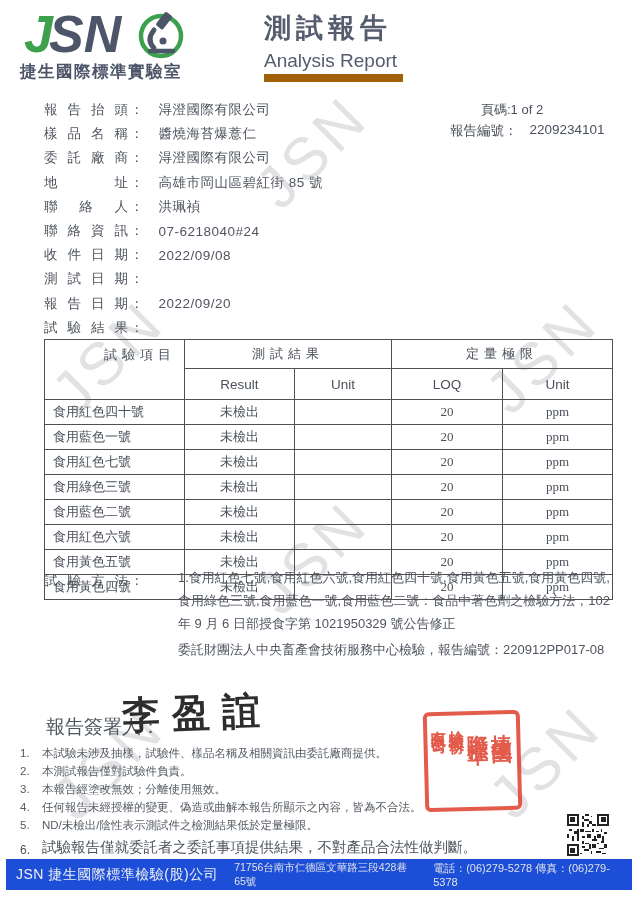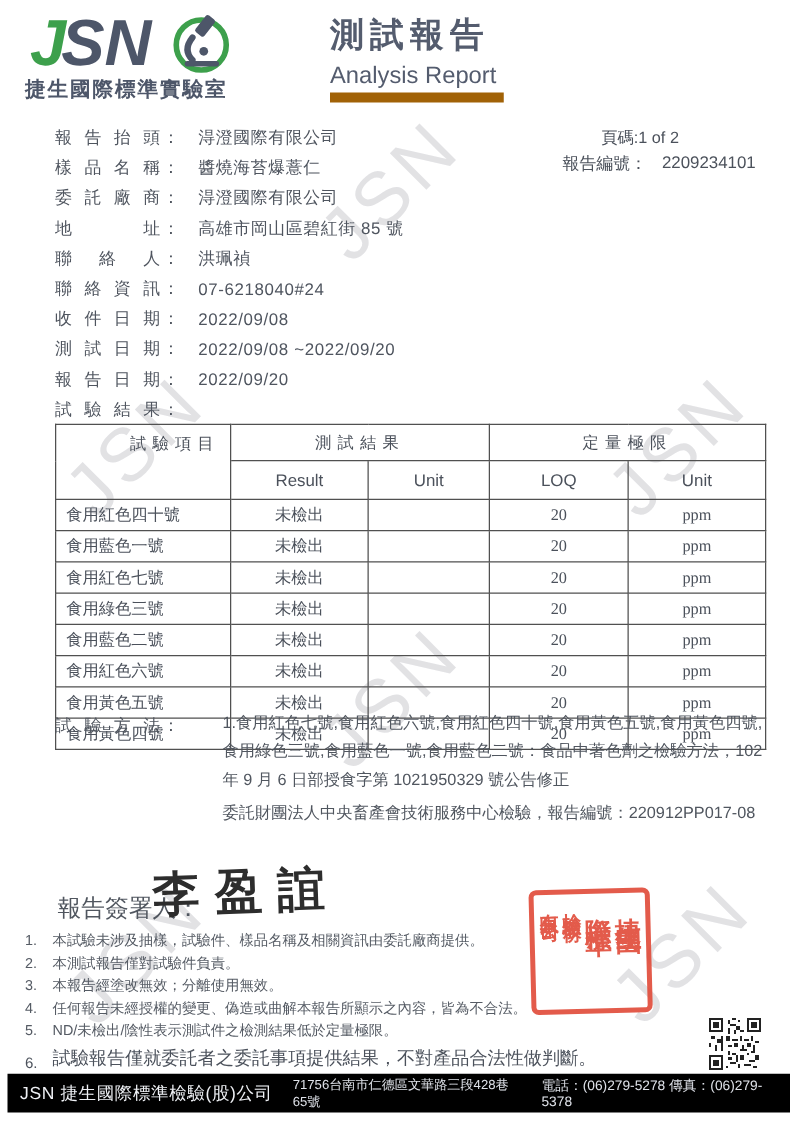--- a/index.html
+++ b/index.html
@@ -65,21 +65,21 @@
          border-radius:6px;display:flex;justify-content:space-between;padding:3px 4px;
          box-sizing:border-box;color:#e04a38;transform:rotate(-1.5deg);opacity:.9;}
   .stamp-col{writing-mode:vertical-rl;text-orientation:upright;font-weight:700;line-height:1;}
   .stamp-col.small{font-size:15px;letter-spacing:3px;}
   .stamp-col.big{font-size:21px;letter-spacing:5px;}
 
   
   .qr{position:absolute;left:567px;top:814px;width:42px;height:42px;}
 
   
-  .footer{position:absolute;left:6px;right:4px;top:859px;height:31px;background:#000000;
+  .footer{position:absolute;left:6px;right:4px;top:859px;height:31px;background:#1d4ed8;
           color:#eef0f4;display:flex;align-items:center;padding:0 10px;box-sizing:border-box;gap:16px;}
   .footer-company{font-size:14px;letter-spacing:.5px;flex:none;}
   .footer-address{font-size:10.5px;color:#dfe2e9;}
   .footer-phone{font-size:11px;margin-left:auto;color:#dfe2e9;}
 </style>
 </head>
 <body>
 
 <div class="page">
 
@@ -146,21 +146,20 @@
         <span class="f-value">07-6218040#24</span>
       </div>
     <div class="f-row">
         <span class="f-label">收件日期</span>
         <span class="f-colon">：</span>
         <span class="f-value">2022/09/08</span>
       </div>
     <div class="f-row">
         <span class="f-label">測試日期</span>
         <span class="f-colon">：</span>
-        <span class="f-value">2022/09/08 ~2022/09/20</span>
       </div>
     <div class="f-row">
         <span class="f-label">報告日期</span>
         <span class="f-colon">：</span>
         <span class="f-value">2022/09/20</span>
       </div>
     <div class="f-row">
         <span class="f-label">試驗結果</span>
         <span class="f-colon">：</span>
         <span class="f-value"></span>

